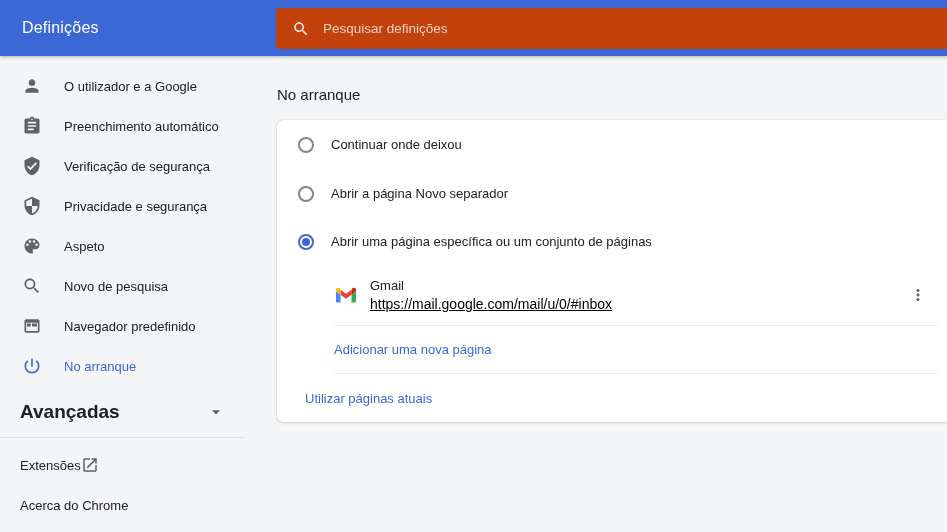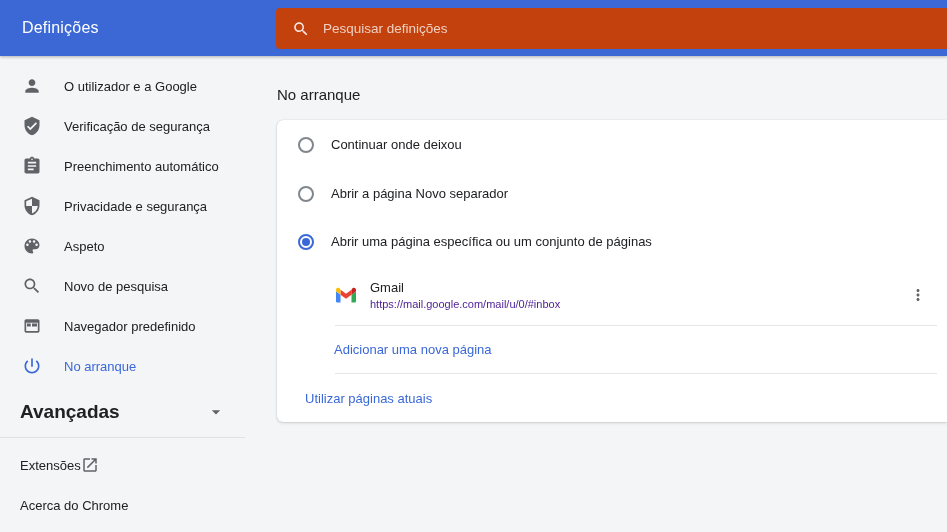--- a/index.html
+++ b/index.html
@@ -71,21 +71,21 @@
   .radio.checked { border-color:#3a68d8; }
   .radio.checked::after {
     content:""; position:absolute; inset:2px; border-radius:50%; background:#3a68d8;
   }
   .radio-label { margin-left:17px; font-size:13px; color:#202124; }
 
   .page-row { height:60px; display:flex; align-items:center; padding-left:59px; }
   .favicon { width:20px; height:20px; flex:none; display:flex; }
   .page-text { margin-left:14px; display:flex; flex-direction:column; gap:3px; flex:1; }
   .page-name { font-size:13px; color:#202124; }
-  .page-url { font-size:11px; color:#4c1d95; }
+  .page-url { font-size:14px; color:#000000;text-decoration:underline; }
   .more-btn {
     width:24px; height:24px; margin-right:17px; border:none; background:transparent;
     display:flex; align-items:center; justify-content:center; color:#5f6368;
     border-radius:50%; cursor:pointer; flex:none;
   }
   .divider { border:none; border-top:1px solid #e4e5e8; margin:0 10px 0 58px; }
   .link-row {
     height:47px; display:flex; align-items:center; padding-left:57px;
     font-size:13px; font-weight:500; color:#3a68d8; cursor:pointer;
     background:transparent; border:none; width:100%; text-align:left;
@@ -115,32 +115,32 @@
       <span class="nav-icon">
         <svg viewBox="0 0 24 24" fill="currentColor">
             <path d="M12 12c2.21 0 4-1.79 4-4s-1.79-4-4-4-4 1.79-4 4 1.79 4 4 4zm0 2c-2.67 0-8 1.34-8 4v2h16v-2c0-2.66-5.33-4-8-4z"></path>
           </svg>
       </span>
       <span class="nav-label">O utilizador e a Google</span>
     </div>
     <div class="nav-item">
       <span class="nav-icon">
         <svg viewBox="0 0 24 24" fill="currentColor">
+            <path d="M19 3h-4.18C14.4 1.84 13.3 1 12 1c-1.3 0-2.4.84-2.82 2H5c-1.1 0-2 .9-2 2v14c0 1.1.9 2 2 2h14c1.1 0 2-.9 2-2V5c0-1.1-.9-2-2-2zm-7 0c.55 0 1 .45 1 1s-.45 1-1 1-1-.45-1-1 .45-1 1-1zm2 14H7v-2h7v2zm3-4H7v-2h10v2zm0-4H7V7h10v2z"></path>
+          </svg>
+      </span>
+      <span class="nav-label">Preenchimento automático</span>
+    </div>
+    <div class="nav-item">
+      <span class="nav-icon">
+        <svg viewBox="0 0 24 24" fill="currentColor">
             <path d="M12 1L3 5v6c0 5.55 3.84 10.74 9 12 5.16-1.26 9-6.45 9-12V5l-9-4zm-2 16l-4-4 1.41-1.41L10 14.17l6.59-6.59L18 9l-8 8z"></path>
           </svg>
       </span>
       <span class="nav-label">Verificação de segurança</span>
-    </div>
-    <div class="nav-item">
-      <span class="nav-icon">
-        <svg viewBox="0 0 24 24" fill="currentColor">
-            <path d="M19 3h-4.18C14.4 1.84 13.3 1 12 1c-1.3 0-2.4.84-2.82 2H5c-1.1 0-2 .9-2 2v14c0 1.1.9 2 2 2h14c1.1 0 2-.9 2-2V5c0-1.1-.9-2-2-2zm-7 0c.55 0 1 .45 1 1s-.45 1-1 1-1-.45-1-1 .45-1 1-1zm2 14H7v-2h7v2zm3-4H7v-2h10v2zm0-4H7V7h10v2z"></path>
-          </svg>
-      </span>
-      <span class="nav-label">Preenchimento automático</span>
     </div>
     <div class="nav-item">
       <span class="nav-icon">
         <svg viewBox="0 0 24 24" fill="currentColor">
             <path d="M12 1L3 5v6c0 5.55 3.84 10.74 9 12 5.16-1.26 9-6.45 9-12V5l-9-4zm0 10.99h7c-.53 4.12-3.28 7.79-7 8.94V12H5V6.3l7-3.11v8.8z"></path>
           </svg>
       </span>
       <span class="nav-label">Privacidade e segurança</span>
     </div>
     <div class="nav-item">

